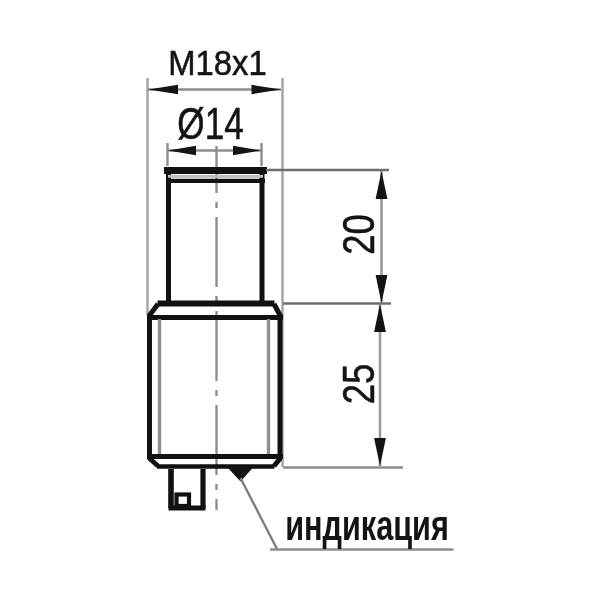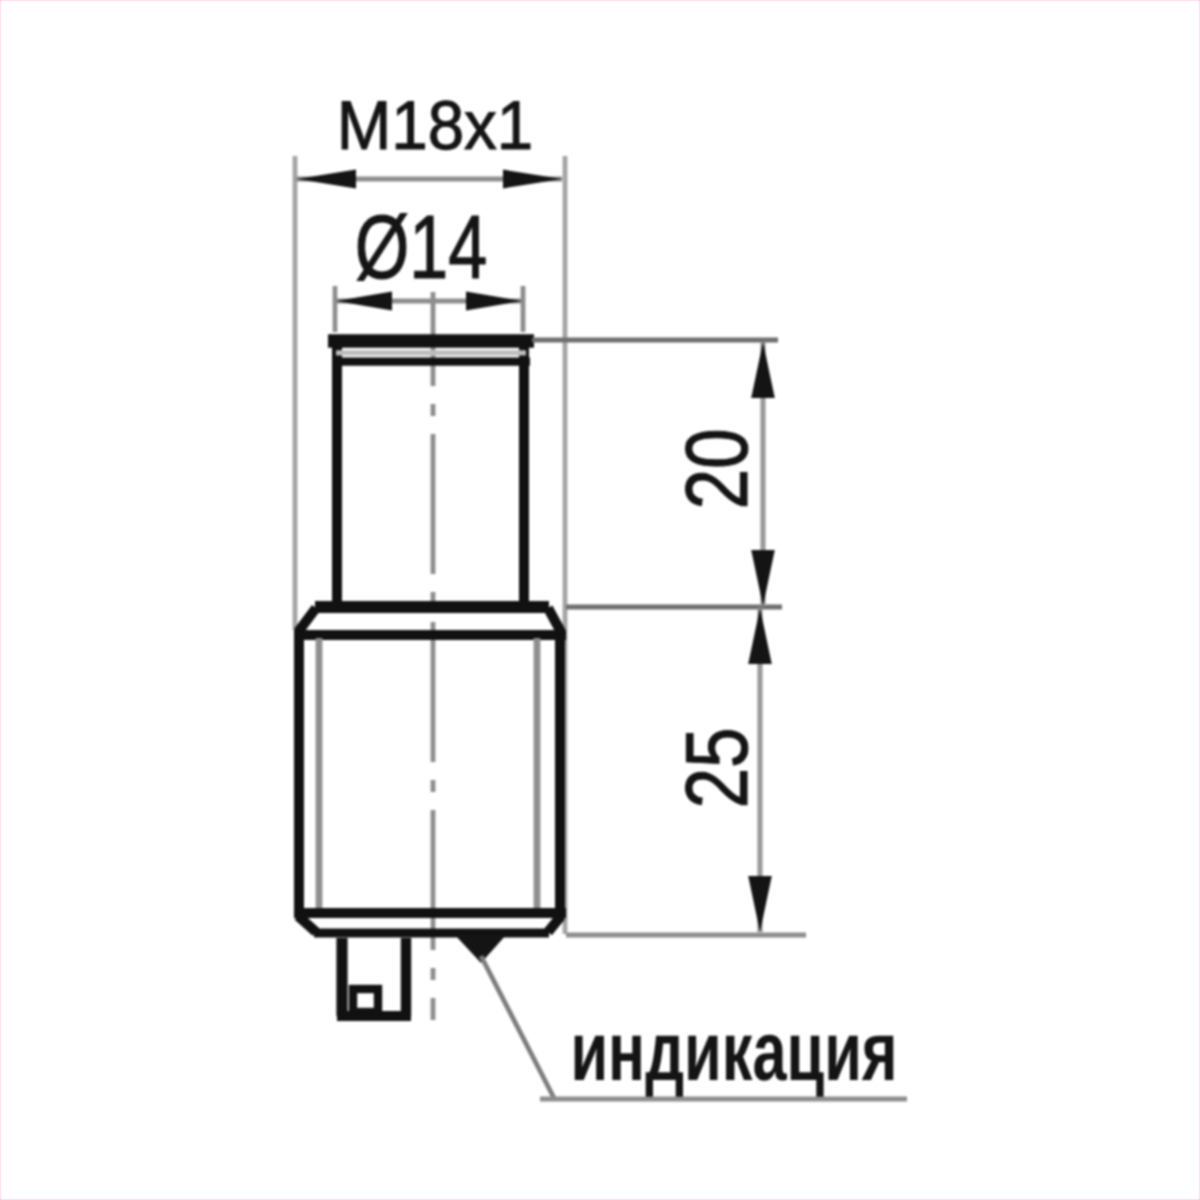--- a/index.html
+++ b/index.html
@@ -1,16 +1,16 @@
 <!DOCTYPE html>
 <html><head>
 <meta charset="utf-8">
 <style>
   html,body{margin:0;padding:0;background:#ffffff;}
-  .wrap{width:600px;height:600px;position:relative;background:#f9a8d4;overflow:hidden;}
+  .wrap{width:600px;height:600px;position:relative;background:#fde047;overflow:hidden;}
   text{font-family:"Liberation Sans",sans-serif;font-weight:normal;fill:#141414;stroke:#141414;stroke-width:0.55;}
 </style>
 </head>
 <body>
 <div class="wrap">
 <svg width="600" height="600" viewBox="0 0 600 600" xmlns="http://www.w3.org/2000/svg" style="filter:blur(0.45px)">
 
   <rect x="0" y="0" width="600" height="600" fill="#ffffff"></rect>
 
   <line x1="216.5" y1="146" x2="216.5" y2="510" stroke="#8d8d8d" stroke-width="2.4" stroke-dasharray="70 9 6 9" stroke-dashoffset="23"></line>

